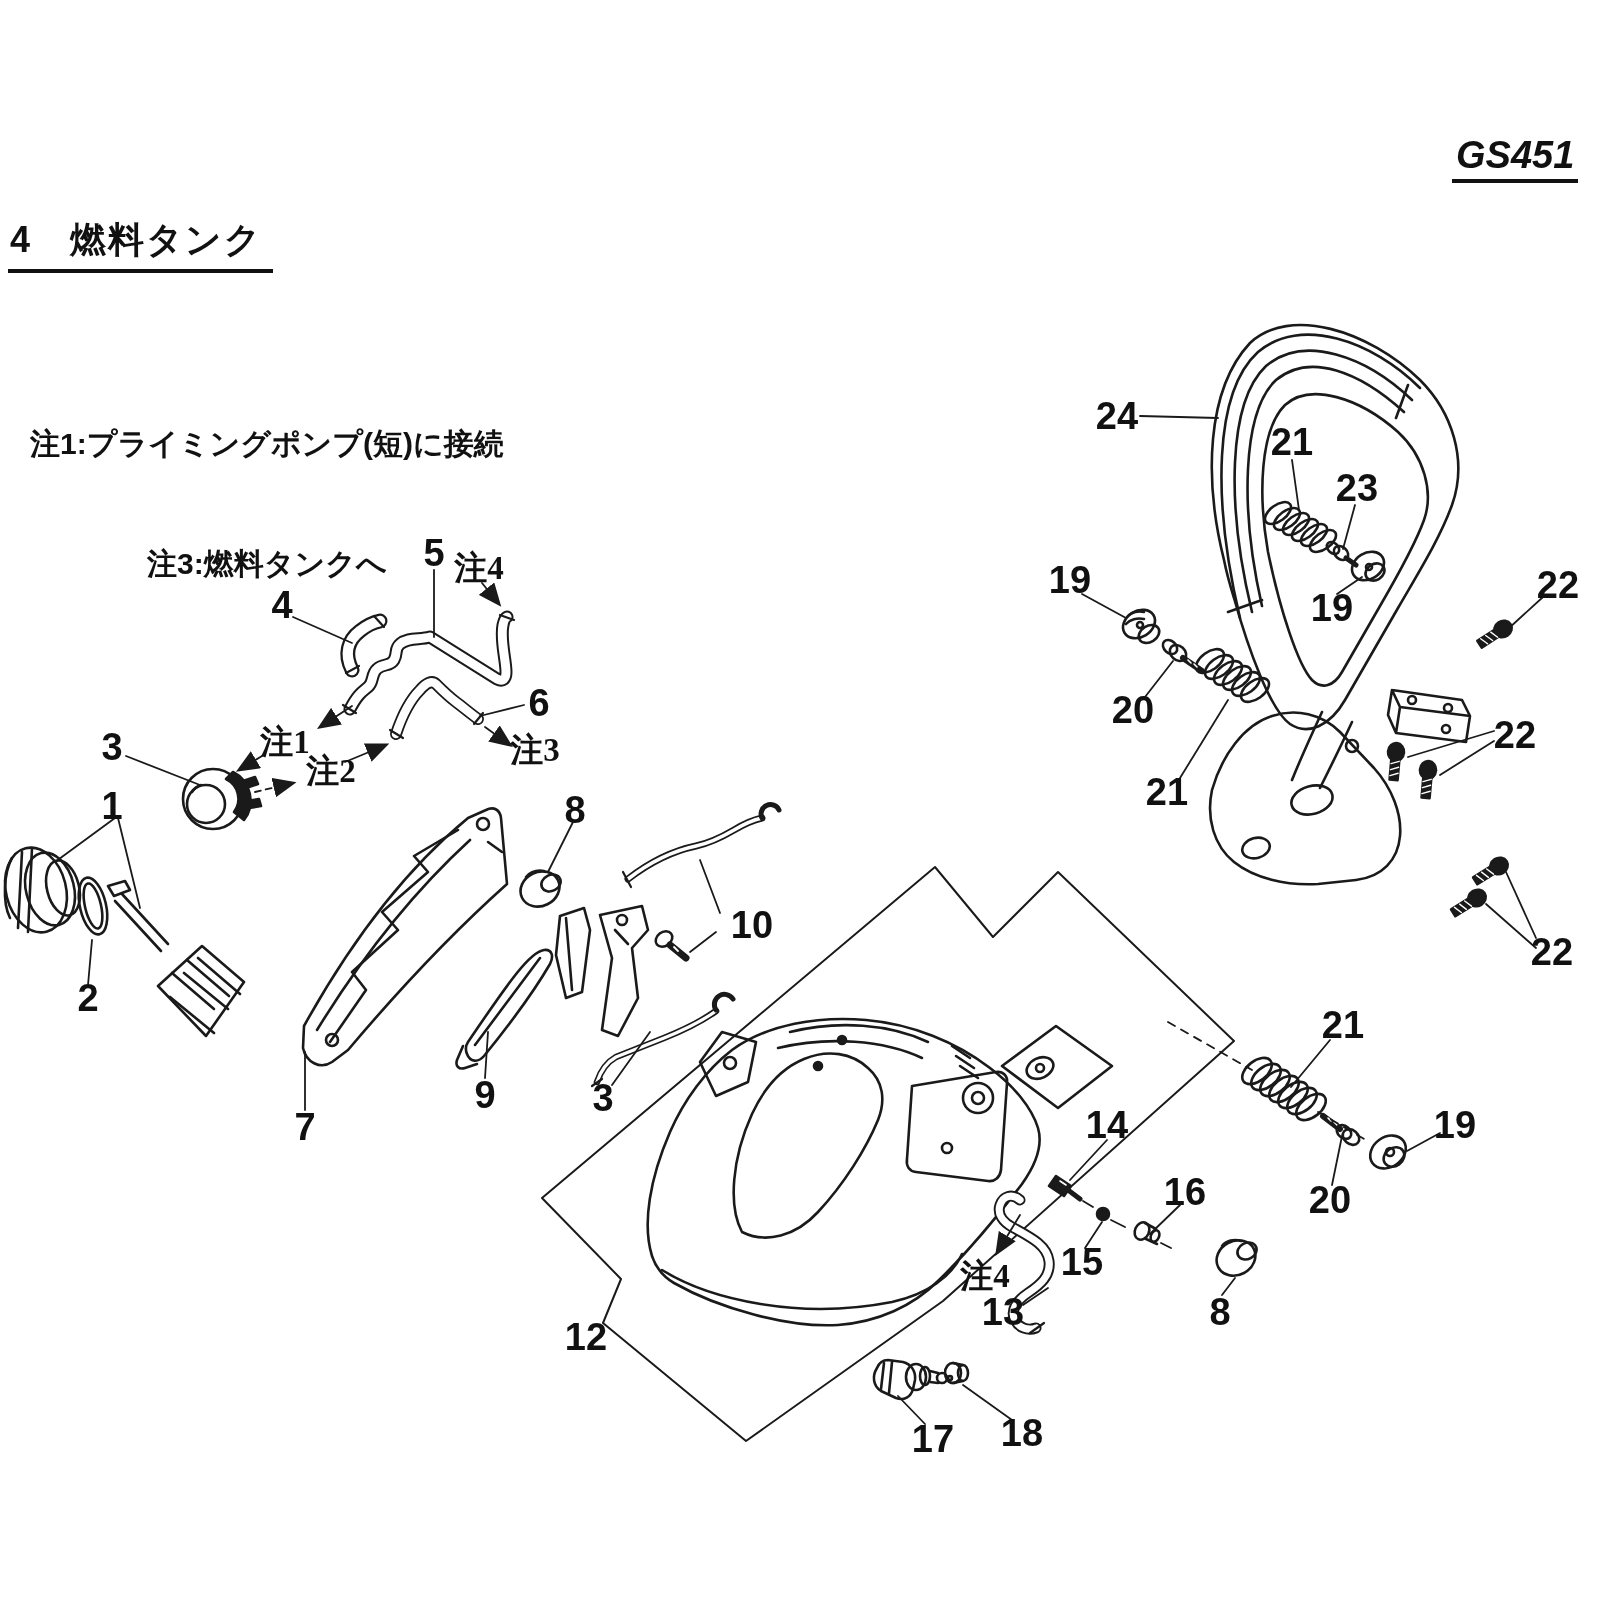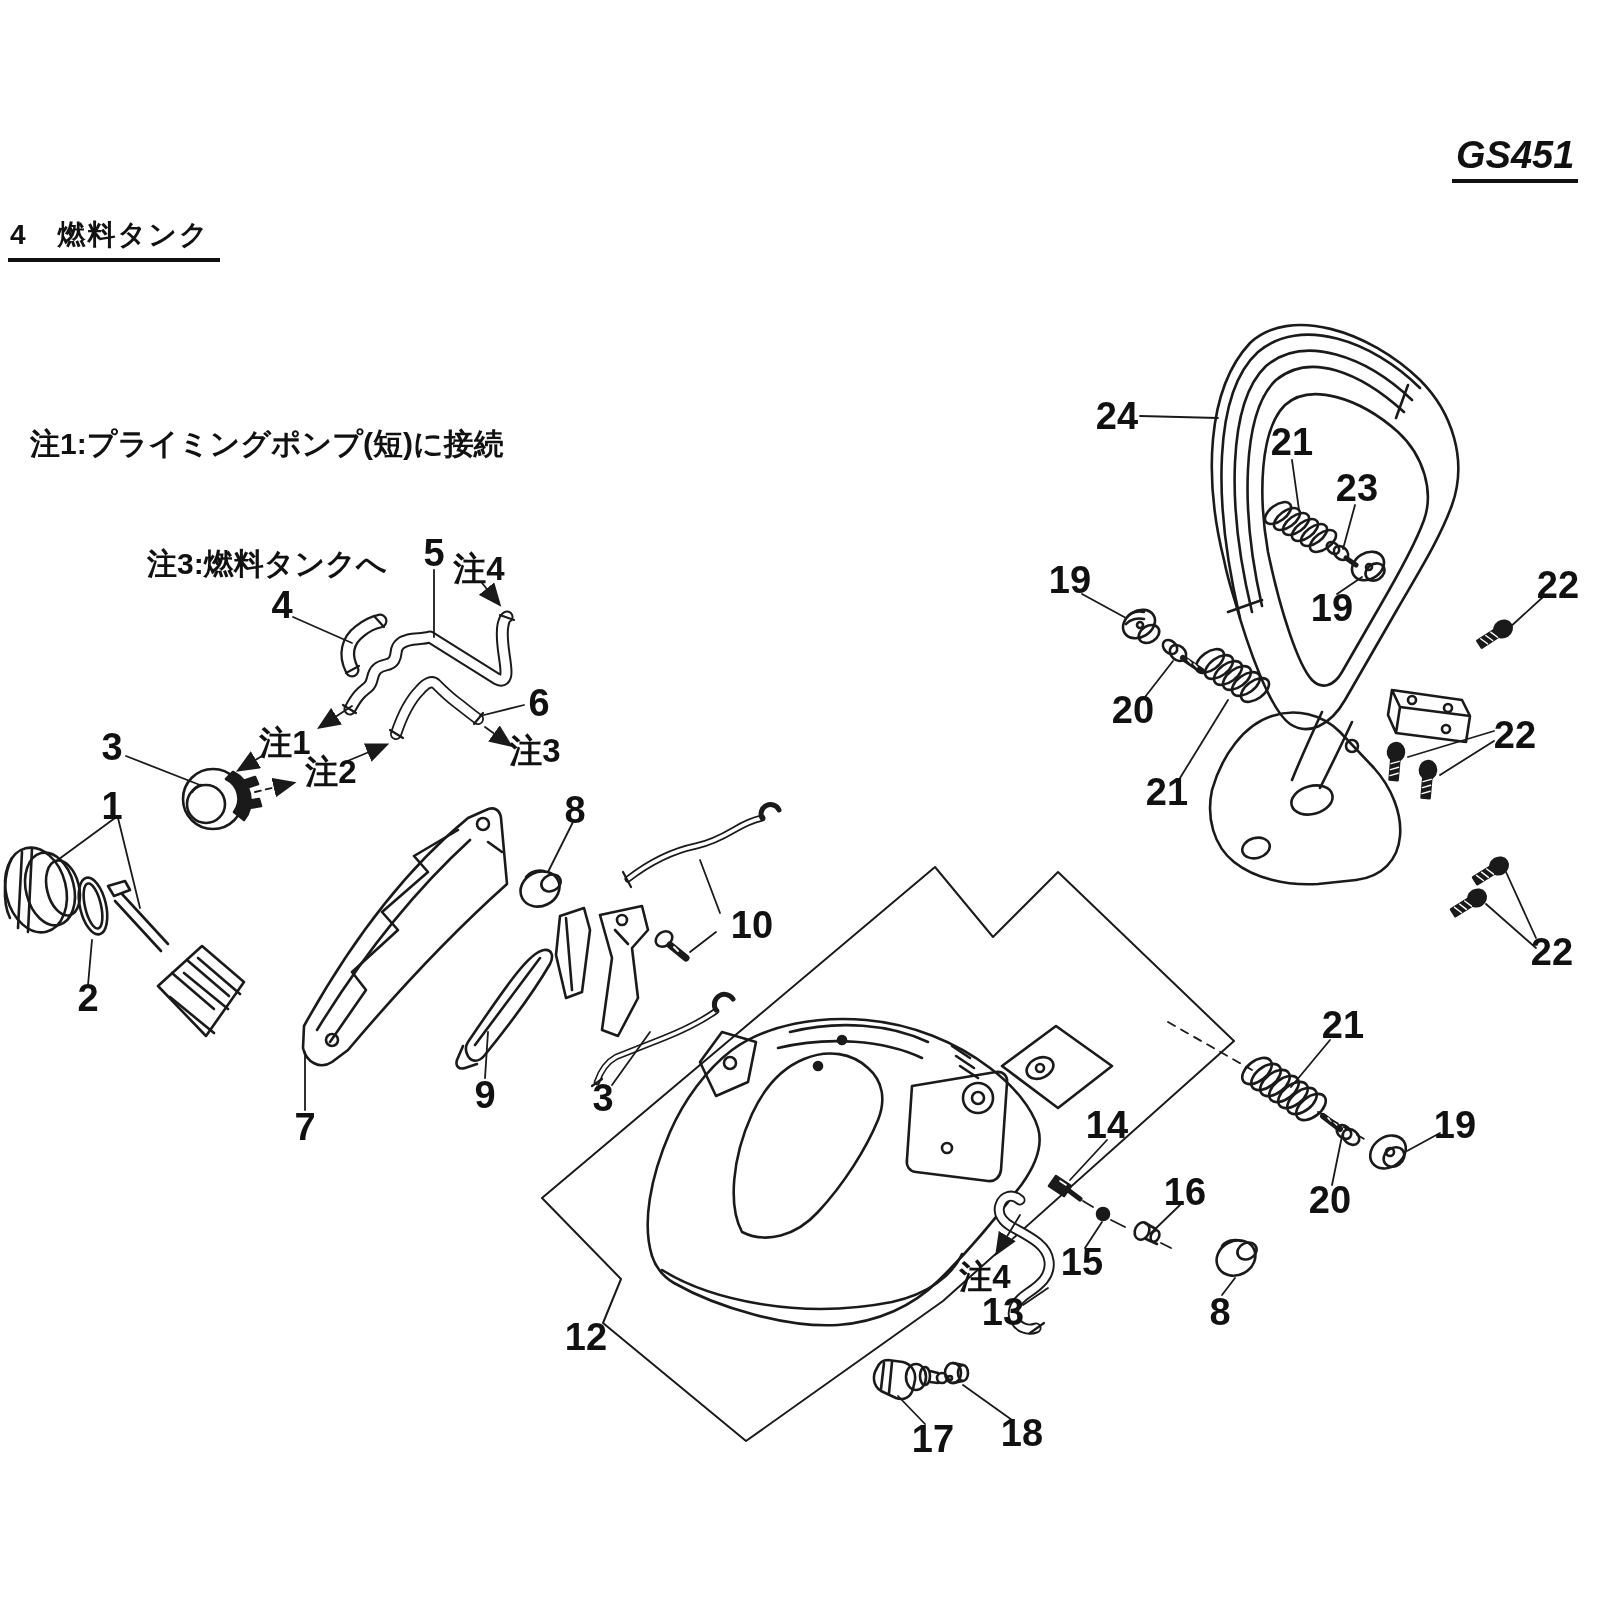--- a/index.html
+++ b/index.html
@@ -1,24 +1,24 @@
 <!DOCTYPE html>
 <html><head>
 <meta charset="utf-8">
 <style>
   html,body{margin:0;padding:0;background:#fff;}
   #page{position:relative;width:1608px;height:1608px;background:#ffffff;overflow:hidden;
         font-family:"Liberation Sans",sans-serif;color:#111;}
   #art{position:absolute;left:0;top:0;}
   .co{position:absolute;transform:translate(-50%,-50%);font-weight:bold;font-size:38px;
       line-height:1;white-space:nowrap;color:#111;}
-  .co.small{font-size:33px;}
+  .co.small{font-size:33px;font-family:Liberation Serif, serif;}
   #model{position:absolute;top:134px;left:1452px;font-size:38px;font-weight:bold;font-style:italic;
          border-bottom:4px solid #111;padding:0 4px 2px 4px;}
-  #section-title{position:absolute;top:216px;left:8px;font-size:28px;font-weight:bold;
+  #section-title{position:absolute;top:216px;left:8px;font-size:36px;font-weight:bold;
          border-bottom:4px solid #111;padding:0 10px 4px 2px;letter-spacing:2px;}
   #notes{position:absolute;top:344px;left:30px;font-size:30px;font-weight:bold;line-height:40px;white-space:pre;text-align:center;}
 </style>
 </head>
 <body>
 
 <div id="page">
 
   <svg id="art" width="1608" height="1608" viewBox="0 0 1608 1608">
     <defs>

